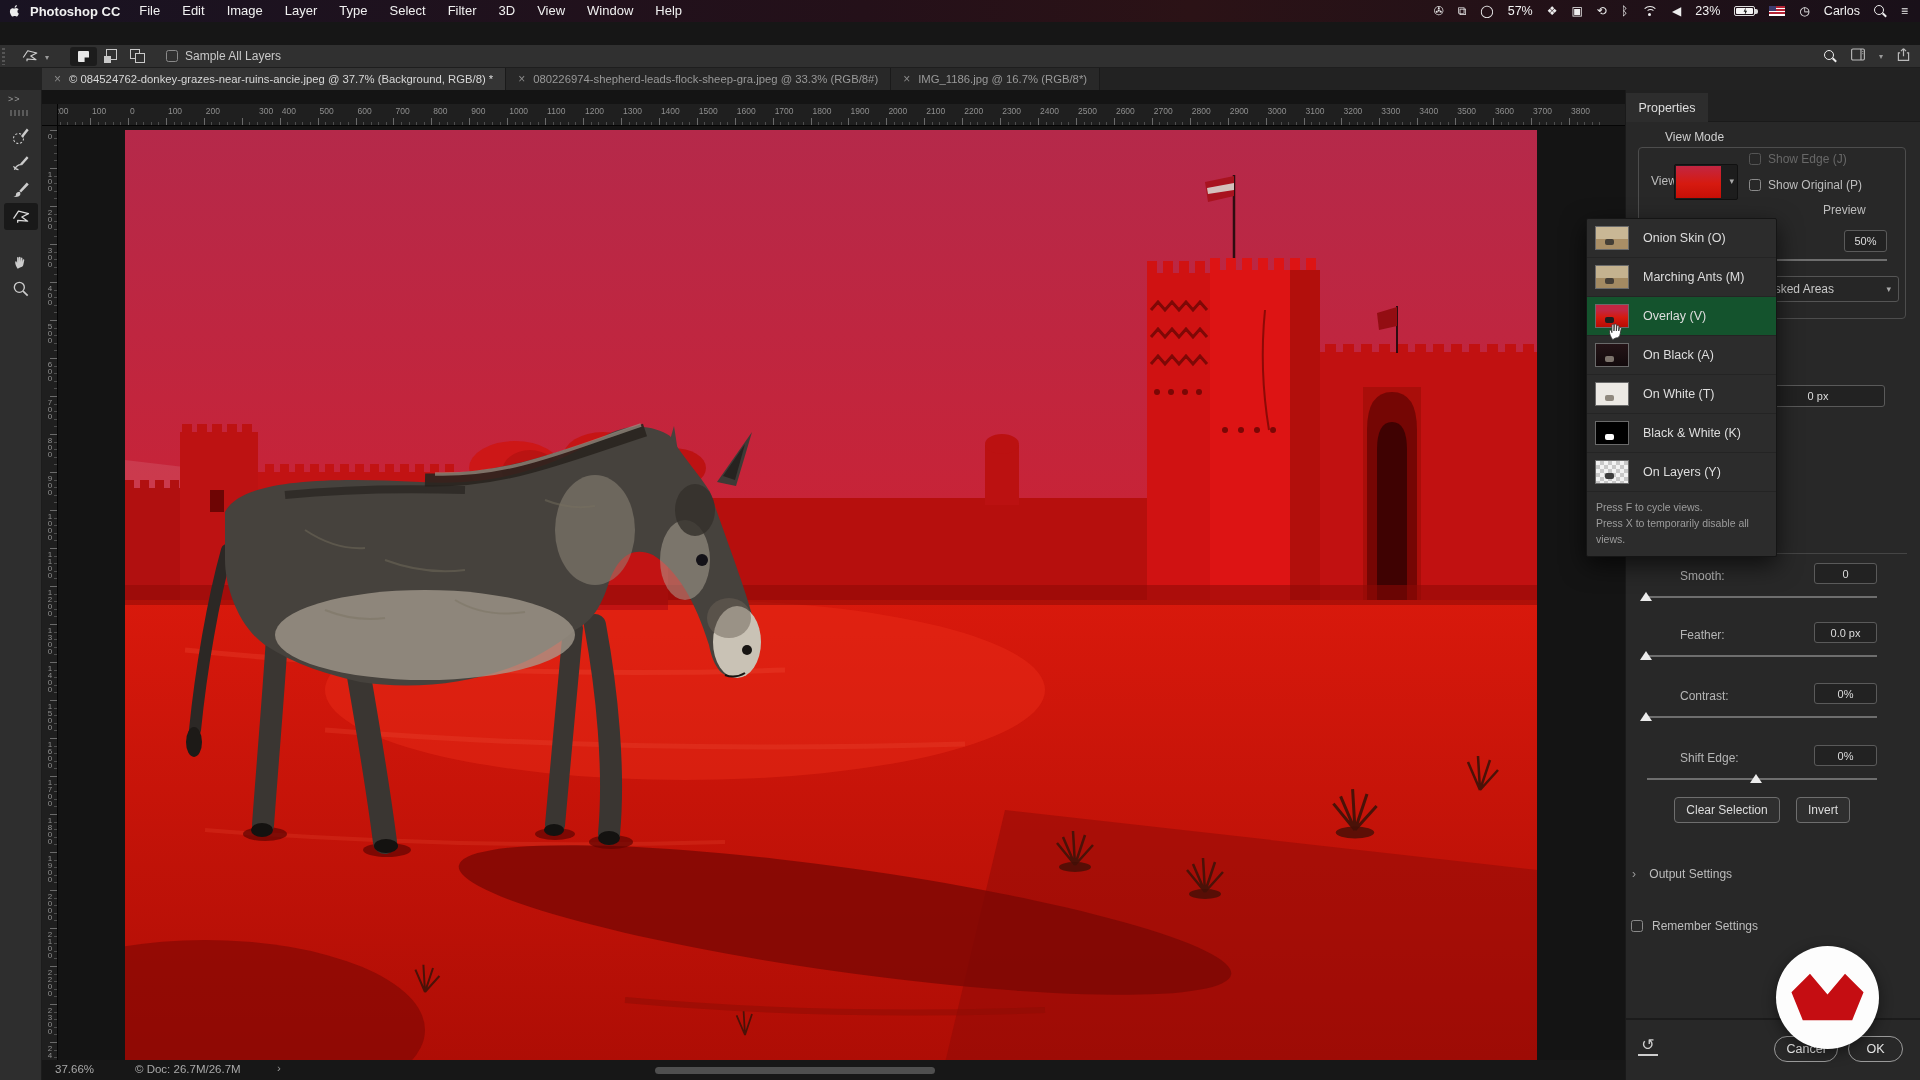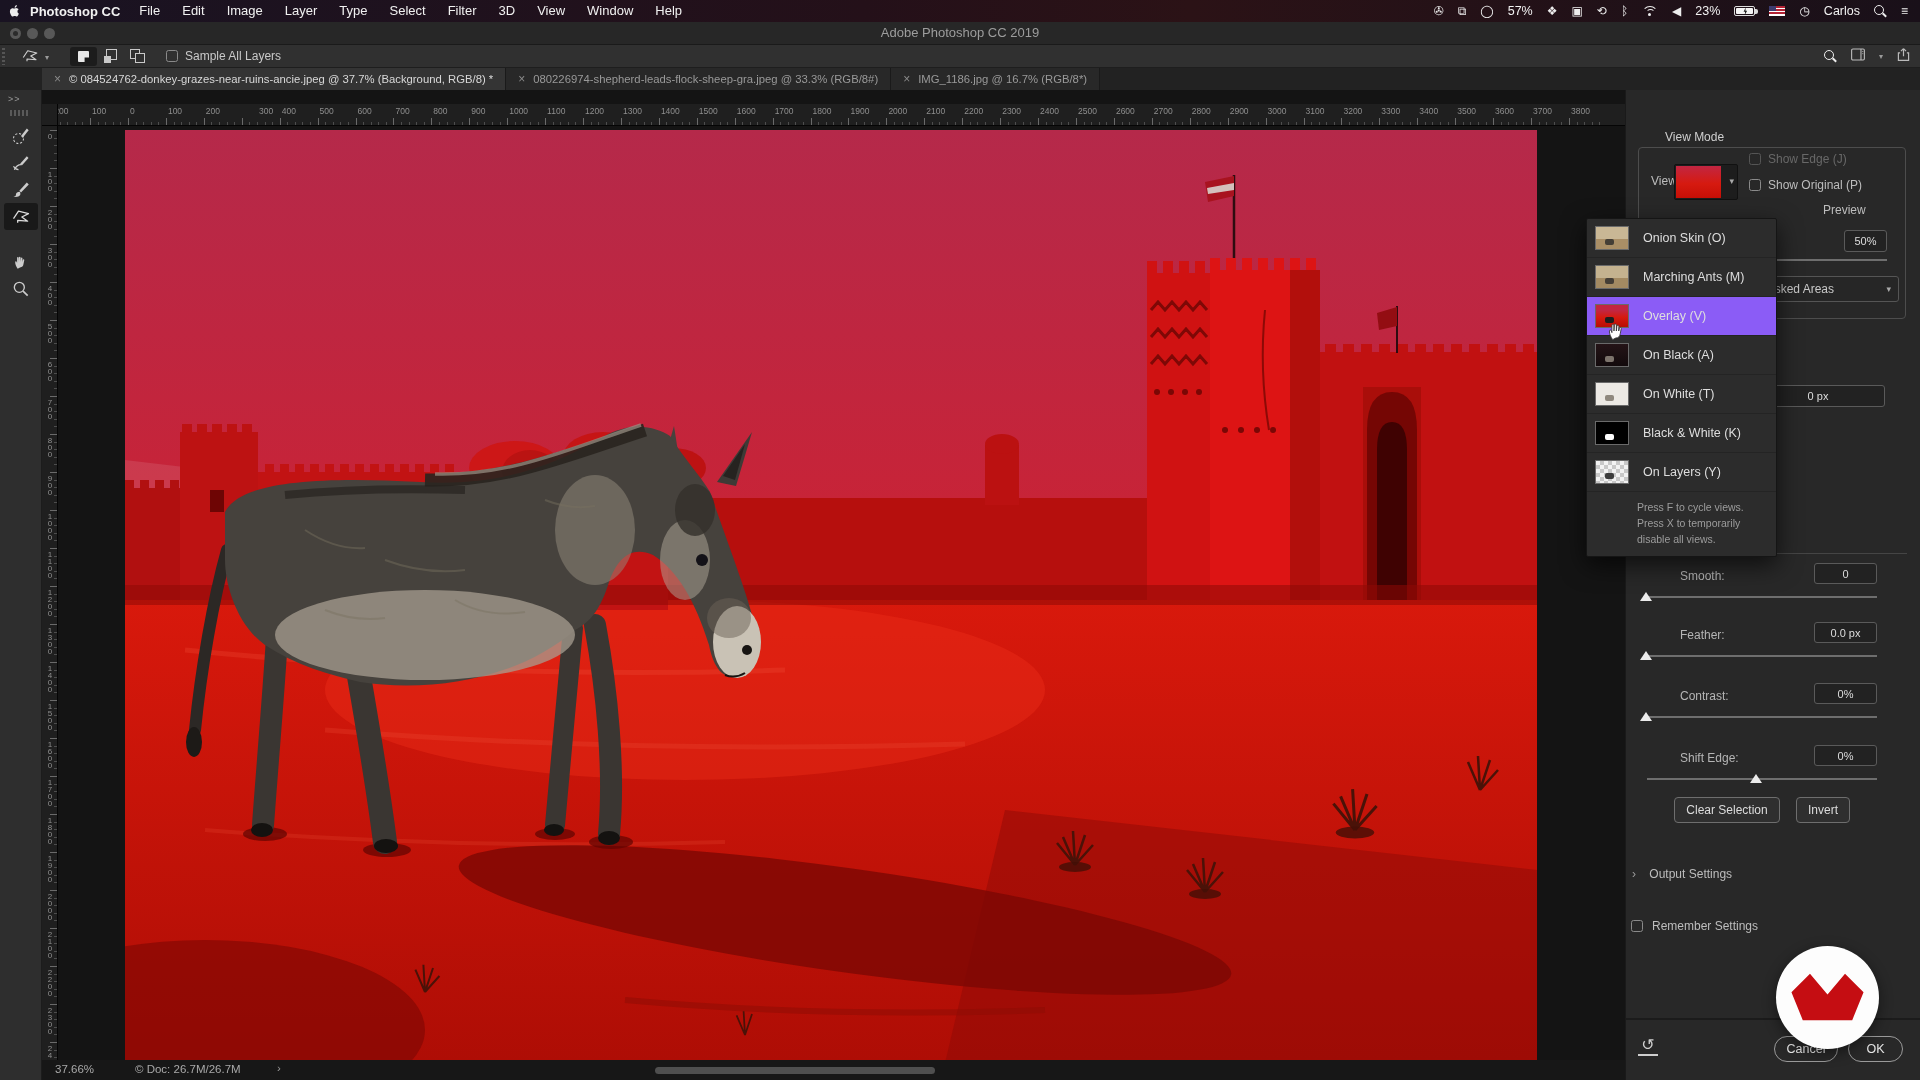--- a/index.html
+++ b/index.html
@@ -144,34 +144,34 @@
   #reset-btn{position:absolute;left:12px;top:946px;width:20px;text-align:center;font-size:16px;color:#cfcfcf;border-bottom:2px solid #cfcfcf;line-height:18px;}
   .pillbtn{position:absolute;top:946px;height:26px;border:1px solid #9a9a9a;border-radius:13px;background:transparent;
     color:#e6e6e6;font-size:12.5px;display:flex;align-items:center;justify-content:center;}
   #btn-cancel{left:148px;width:64px;}
   #btn-ok{left:222px;width:55px;}
 
   
   #view-menu{position:absolute;left:1586px;top:218px;width:191px;background:#2c2c2c;border:1px solid #151515;border-radius:2px;
     box-shadow:0 8px 24px rgba(0,0,0,.65);z-index:40;}
   .vrow{position:relative;height:39px;display:flex;align-items:center;border-bottom:1px solid #242424;}
-  .vrow.hl{background:#8b5cf6;}
+  .vrow.hl{background:#14532d;}
   .vthumb{position:relative;width:34px;height:24px;margin-left:8px;border:1px solid #6a6a6a;flex:none;overflow:hidden;}
   .vthumb::after{content:"";position:absolute;left:9px;bottom:4px;width:9px;height:6px;border-radius:2px;background:var(--blob,#443e36);}
   .thumb-onion{background:linear-gradient(180deg,#c9b795 55%,#a98e66 55%);}
   .thumb-ants{background:linear-gradient(180deg,#c4b28f 55%,#a38a62 55%);}
   .thumb-overlay{background:linear-gradient(180deg,#c22642 25%,#d61a10 55%,#b80d05 100%);--blob:#1e1e1e;}
   .thumb-black{background:linear-gradient(180deg,#241417,#120a0c);--blob:#7d746c;}
   .thumb-white{background:#ece9e4;--blob:#8f887e;}
   .thumb-bw{background:#000;--blob:#fff;}
   .thumb-layers{background-image:linear-gradient(45deg,#c8c8c8 25%,transparent 25%,transparent 75%,#c8c8c8 75%),
      linear-gradient(45deg,#c8c8c8 25%,#f2f2f2 25%,#f2f2f2 75%,#c8c8c8 75%);background-size:8px 8px;background-position:0 0,4px 4px;
      background-color:#f2f2f2;--blob:#3c3c3c;}
   .vlabel{margin-left:14px;font-size:12.5px;color:#dedede;}
-  #vm-hints{padding:7px 19px 9px 9px;font-size:10.5px;color:#9c9c9c;line-height:16px;margin-left:41px;}
+  #vm-hints{padding:7px 19px 9px 9px;font-size:10.5px;color:#9c9c9c;line-height:16px;}
   #hand-cursor{position:absolute;left:1604px;top:318px;width:26px;height:26px;z-index:50;}
 
   
   #watermark{position:absolute;left:1776px;top:946px;width:103px;height:103px;border-radius:50%;background:#fdfdfd;
     box-shadow:0 4px 14px rgba(0,0,0,.45);z-index:60;}
   #watermark svg{width:103px;height:103px;}
 </style>
 </head>
 <body>
 
@@ -216,26 +216,20 @@
           <span class="bolt"></span>
         </span>
         <span class="icon-usflag"></span>
         <span class="status-glyph">◷</span>
         <span class="status-text">Carlos</span>
         <span class="icon-search"></span>
         <span class="status-glyph">≡</span>
       </div>
   </div>
 
-  <div id="titlebar">
-    <span class="tl d" style="left:10px"></span>
-    <span class="tl" style="left:27px"></span>
-    <span class="tl" style="left:44px"></span>
-    <div id="win-title">Adobe Photoshop CC 2019</div>
-  </div>
 
   <div id="optionsbar">
     <span id="opt-grip"></span>
     <span class="opt-icon" style="left:20px">
       <svg viewBox="0 0 24 24" width="20" height="18">
           <path d="M3 14 L9 5 L21 8 L13 12 L20 17 L8 16 L8 19" fill="none" stroke="#d0d0d0" stroke-width="1.5" stroke-linejoin="round"></path>
         </svg>
     </span>
     <span class="chev" style="position:absolute;left:45px;top:8px">▾</span>
     <span id="sel-new">
@@ -976,20 +970,23 @@
   </div>
 
   <div id="statusbar">
     <span id="status-zoom">37.66%</span>
     <span id="status-doc">© Doc: 26.7M/26.7M</span>
     <span id="status-chev">›</span>
     <span id="hscroll"></span>
   </div>
 
   <div id="panel">
+    <div id="panel-header">
+      <div id="panel-tab">Properties</div>
+    </div>
 
     <div id="vm-group"></div>
     <div id="vm-legend">View Mode</div>
     <span class="plabel" style="left:25px;top:84px">View:</span>
     <div id="view-thumb-btn">
       <span id="view-thumb" class="thumbpic"></span>
       <span id="view-thumb-chev">▾</span>
     </div>
     <span class="cb-sm dis" style="left:123px;top:63px"></span>
     <span class="plabel dis" style="left:142px;top:62px">Show Edge (J)</span>

